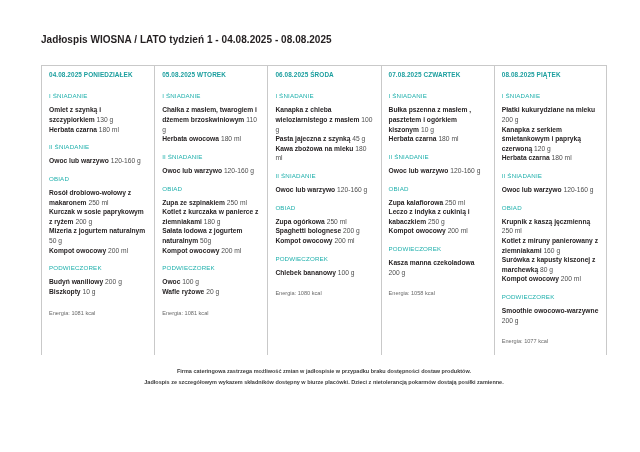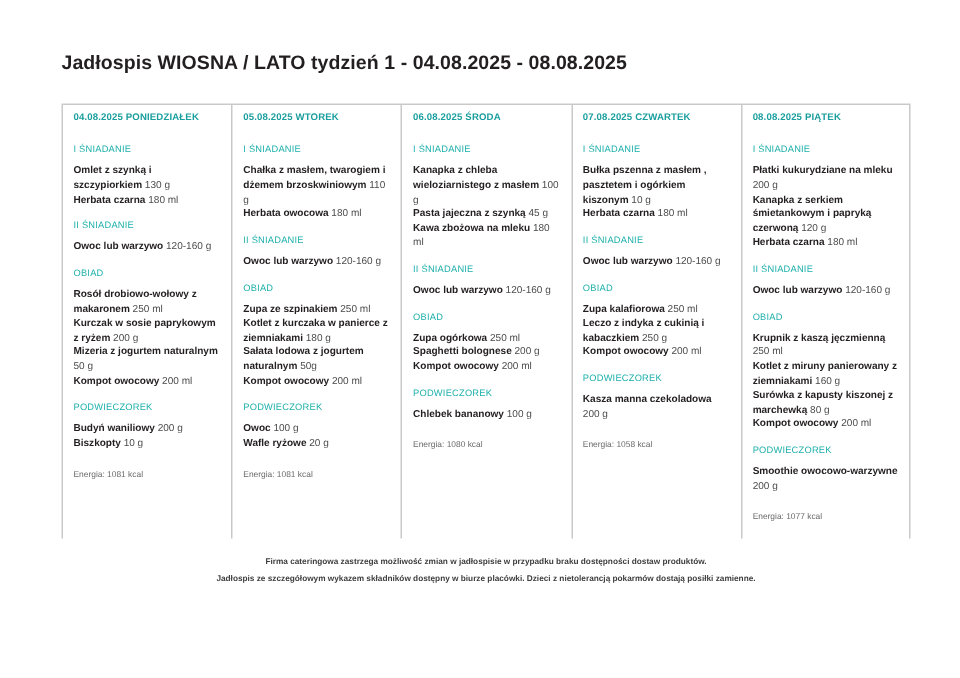--- a/index.html
+++ b/index.html
@@ -15,21 +15,21 @@
     overflow: hidden;
   }
   .page {
     position: relative;
     width: 640px;
     height: 452px;
     box-sizing: border-box;
     padding: 34px 33px 0 41px;
   }
   .doc-title {
-    font-size: 13px;
+    font-size: 10px;
     font-weight: bold;
     letter-spacing: 0.05px;
     color: #231f20;
     margin: 0 0 20px 0;
     white-space: nowrap;
   }
   .menu-table {
     display: flex;
     width: 566px;
     align-items: stretch;

